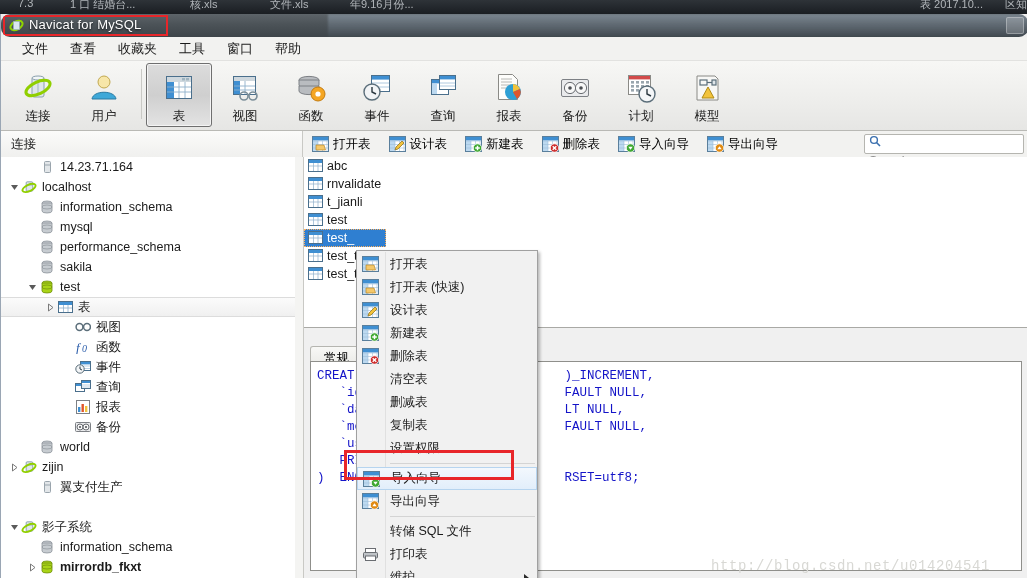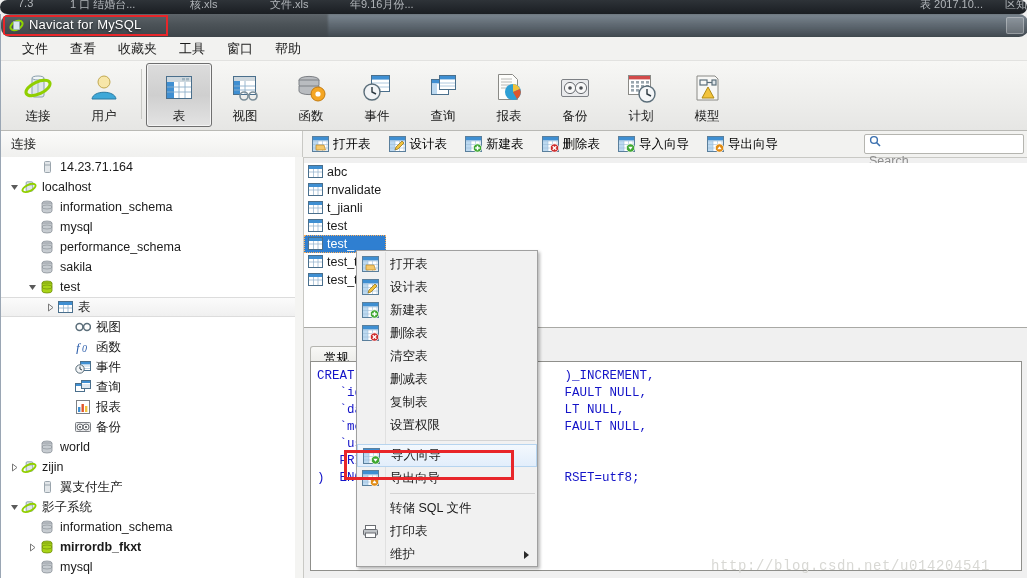--- a/index.html
+++ b/index.html
@@ -7,21 +7,20 @@
     width:1027px;height:578px;overflow:hidden;
     font-family:"Liberation Sans","DejaVu Sans",sans-serif;
     font-size:12px;color:#000;background:#f0f0f0;
     position:relative;
   }
   
   #desktop-strip{
     position:absolute;left:0;top:0;width:1027px;height:14px;
     background:linear-gradient(180deg,#2e3338 0%,#22262b 60%,#1a1e22 100%);
     overflow:hidden;
-    border-radius:7px;
   }
   #desktop-strip .bg-item{
     position:absolute;top:-3px;color:#c8ccd0;font-size:11px;
     white-space:nowrap;opacity:.85;
   }
   
   #app-window{
     position:absolute;left:0;top:14px;width:1027px;height:564px;
     background:#f0f0f0;border-left:1px solid #9aa6b4;
   }
@@ -128,21 +127,21 @@
     height:18px;
   }
   .twist{
     width:11px;height:11px;margin-right:1px;flex:0 0 11px;
     display:flex;align-items:center;justify-content:center;
   }
   .tico{width:16px;height:16px;margin-right:5px;flex:0 0 16px;
     display:flex;align-items:center;justify-content:center;}
   
   #obj-pane{
-    position:absolute;left:303px;top:149px;width:724px;height:170px;
+    position:absolute;left:303px;top:143px;width:724px;height:170px;
     background:#fff;overflow:hidden;
   }
   .orow{
     height:18px;display:flex;align-items:center;padding-left:4px;
     font-size:12.5px;color:#1a1a1a;cursor:default;
   }
   .orow .oico{width:15px;height:14px;margin-right:4px;flex:0 0 15px;}
   .orow.sel{
     background:#2f7fd1;color:#fff;width:78px;
     outline:1px dotted #ffb15c;outline-offset:-1px;
@@ -788,21 +787,21 @@
       <div class="tnode" style="padding-left: 26px;">
         <span class="twist"></span>
         <span class="tico">
           <svg width="13" height="14" viewBox="0 0 13 14">
             <rect x="3.5" y="1.5" width="6" height="11" rx="1" fill="#e2e6e9" stroke="#9aa5ad"></rect>
             <line x1="3.5" y1="5" x2="9.5" y2="5" stroke="#9aa5ad"></line>
           </svg>
         </span>
         <span>翼支付生产</span>
       </div>
-      <div class="tnode" style="padding-left: 8px;">
+      <div class="tnode" style="padding-left: 8px; margin-top: 20px;">
         <span class="twist">
           <svg width="9" height="9" viewBox="0 0 9 9">
             <path d="M1 2 h7 l-3.5 5 z" fill="#5a5a5a"></path>
           </svg>
         </span>
         <span class="tico">
           <svg width="17" height="14" viewBox="0 0 17 14">
             <rect x="5.5" y="1.5" width="7" height="10" rx="1" fill="#dfe6ea" stroke="#8ba0ad"></rect>
             <line x1="5.5" y1="5" x2="12.5" y2="5" stroke="#9fb3bf"></line>
             <ellipse cx="8.5" cy="8" rx="7.5" ry="3.4" fill="none" stroke="#90cf00" stroke-width="2" transform="rotate(-25 8.5 8)"></ellipse>
@@ -975,20 +974,35 @@
         <span class="cico"><svg width="17" height="16" viewBox="0 0 17 16">
             <rect x="0.5" y="0.5" width="16" height="15" fill="#ffffff" stroke="#5a7f9c"></rect>
             <rect x="1" y="1" width="15" height="3.5" fill="#3f8fd2"></rect>
             <rect x="1" y="5" width="5" height="10" fill="#bcd9f0"></rect>
             <line x1="1" y1="5" x2="16" y2="5" stroke="#9dbdd8" stroke-width=".6"></line>
             <line x1="1" y1="8.5" x2="16" y2="8.5" stroke="#9dbdd8" stroke-width=".6"></line>
             <line x1="1" y1="12" x2="16" y2="12" stroke="#9dbdd8" stroke-width=".6"></line>
             <line x1="6" y1="5" x2="6" y2="15" stroke="#9dbdd8" stroke-width=".6"></line>
             <line x1="10.5" y1="5" x2="10.5" y2="15" stroke="#9dbdd8" stroke-width=".6"></line>
             <line x1="15" y1="5" x2="15" y2="15" stroke="#9dbdd8" stroke-width=".6"></line>
+            <path d="M4 9 h8 l1.5 5 h-9.5 z" fill="#f5c86a" stroke="#b8862a" stroke-width=".7"></path>
+          </svg></span>
+        <span>打开表 (快速)</span>
+      </div>
+      <div class="cmi">
+        <span class="cico"><svg width="17" height="16" viewBox="0 0 17 16">
+            <rect x="0.5" y="0.5" width="16" height="15" fill="#ffffff" stroke="#5a7f9c"></rect>
+            <rect x="1" y="1" width="15" height="3.5" fill="#3f8fd2"></rect>
+            <rect x="1" y="5" width="5" height="10" fill="#bcd9f0"></rect>
+            <line x1="1" y1="5" x2="16" y2="5" stroke="#9dbdd8" stroke-width=".6"></line>
+            <line x1="1" y1="8.5" x2="16" y2="8.5" stroke="#9dbdd8" stroke-width=".6"></line>
+            <line x1="1" y1="12" x2="16" y2="12" stroke="#9dbdd8" stroke-width=".6"></line>
+            <line x1="6" y1="5" x2="6" y2="15" stroke="#9dbdd8" stroke-width=".6"></line>
+            <line x1="10.5" y1="5" x2="10.5" y2="15" stroke="#9dbdd8" stroke-width=".6"></line>
+            <line x1="15" y1="5" x2="15" y2="15" stroke="#9dbdd8" stroke-width=".6"></line>
             <path d="M6 14 l1 -3 l6 -6 l2 2 l-6 6 z" fill="#f2c33c" stroke="#8a6a12" stroke-width=".7"></path>
           </svg></span>
         <span>设计表</span>
       </div>
       <div class="cmi">
         <span class="cico"><svg width="17" height="16" viewBox="0 0 17 16">
             <rect x="0.5" y="0.5" width="16" height="15" fill="#ffffff" stroke="#5a7f9c"></rect>
             <rect x="1" y="1" width="15" height="3.5" fill="#3f8fd2"></rect>
             <rect x="1" y="5" width="5" height="10" fill="#bcd9f0"></rect>
             <line x1="1" y1="5" x2="16" y2="5" stroke="#9dbdd8" stroke-width=".6"></line>

